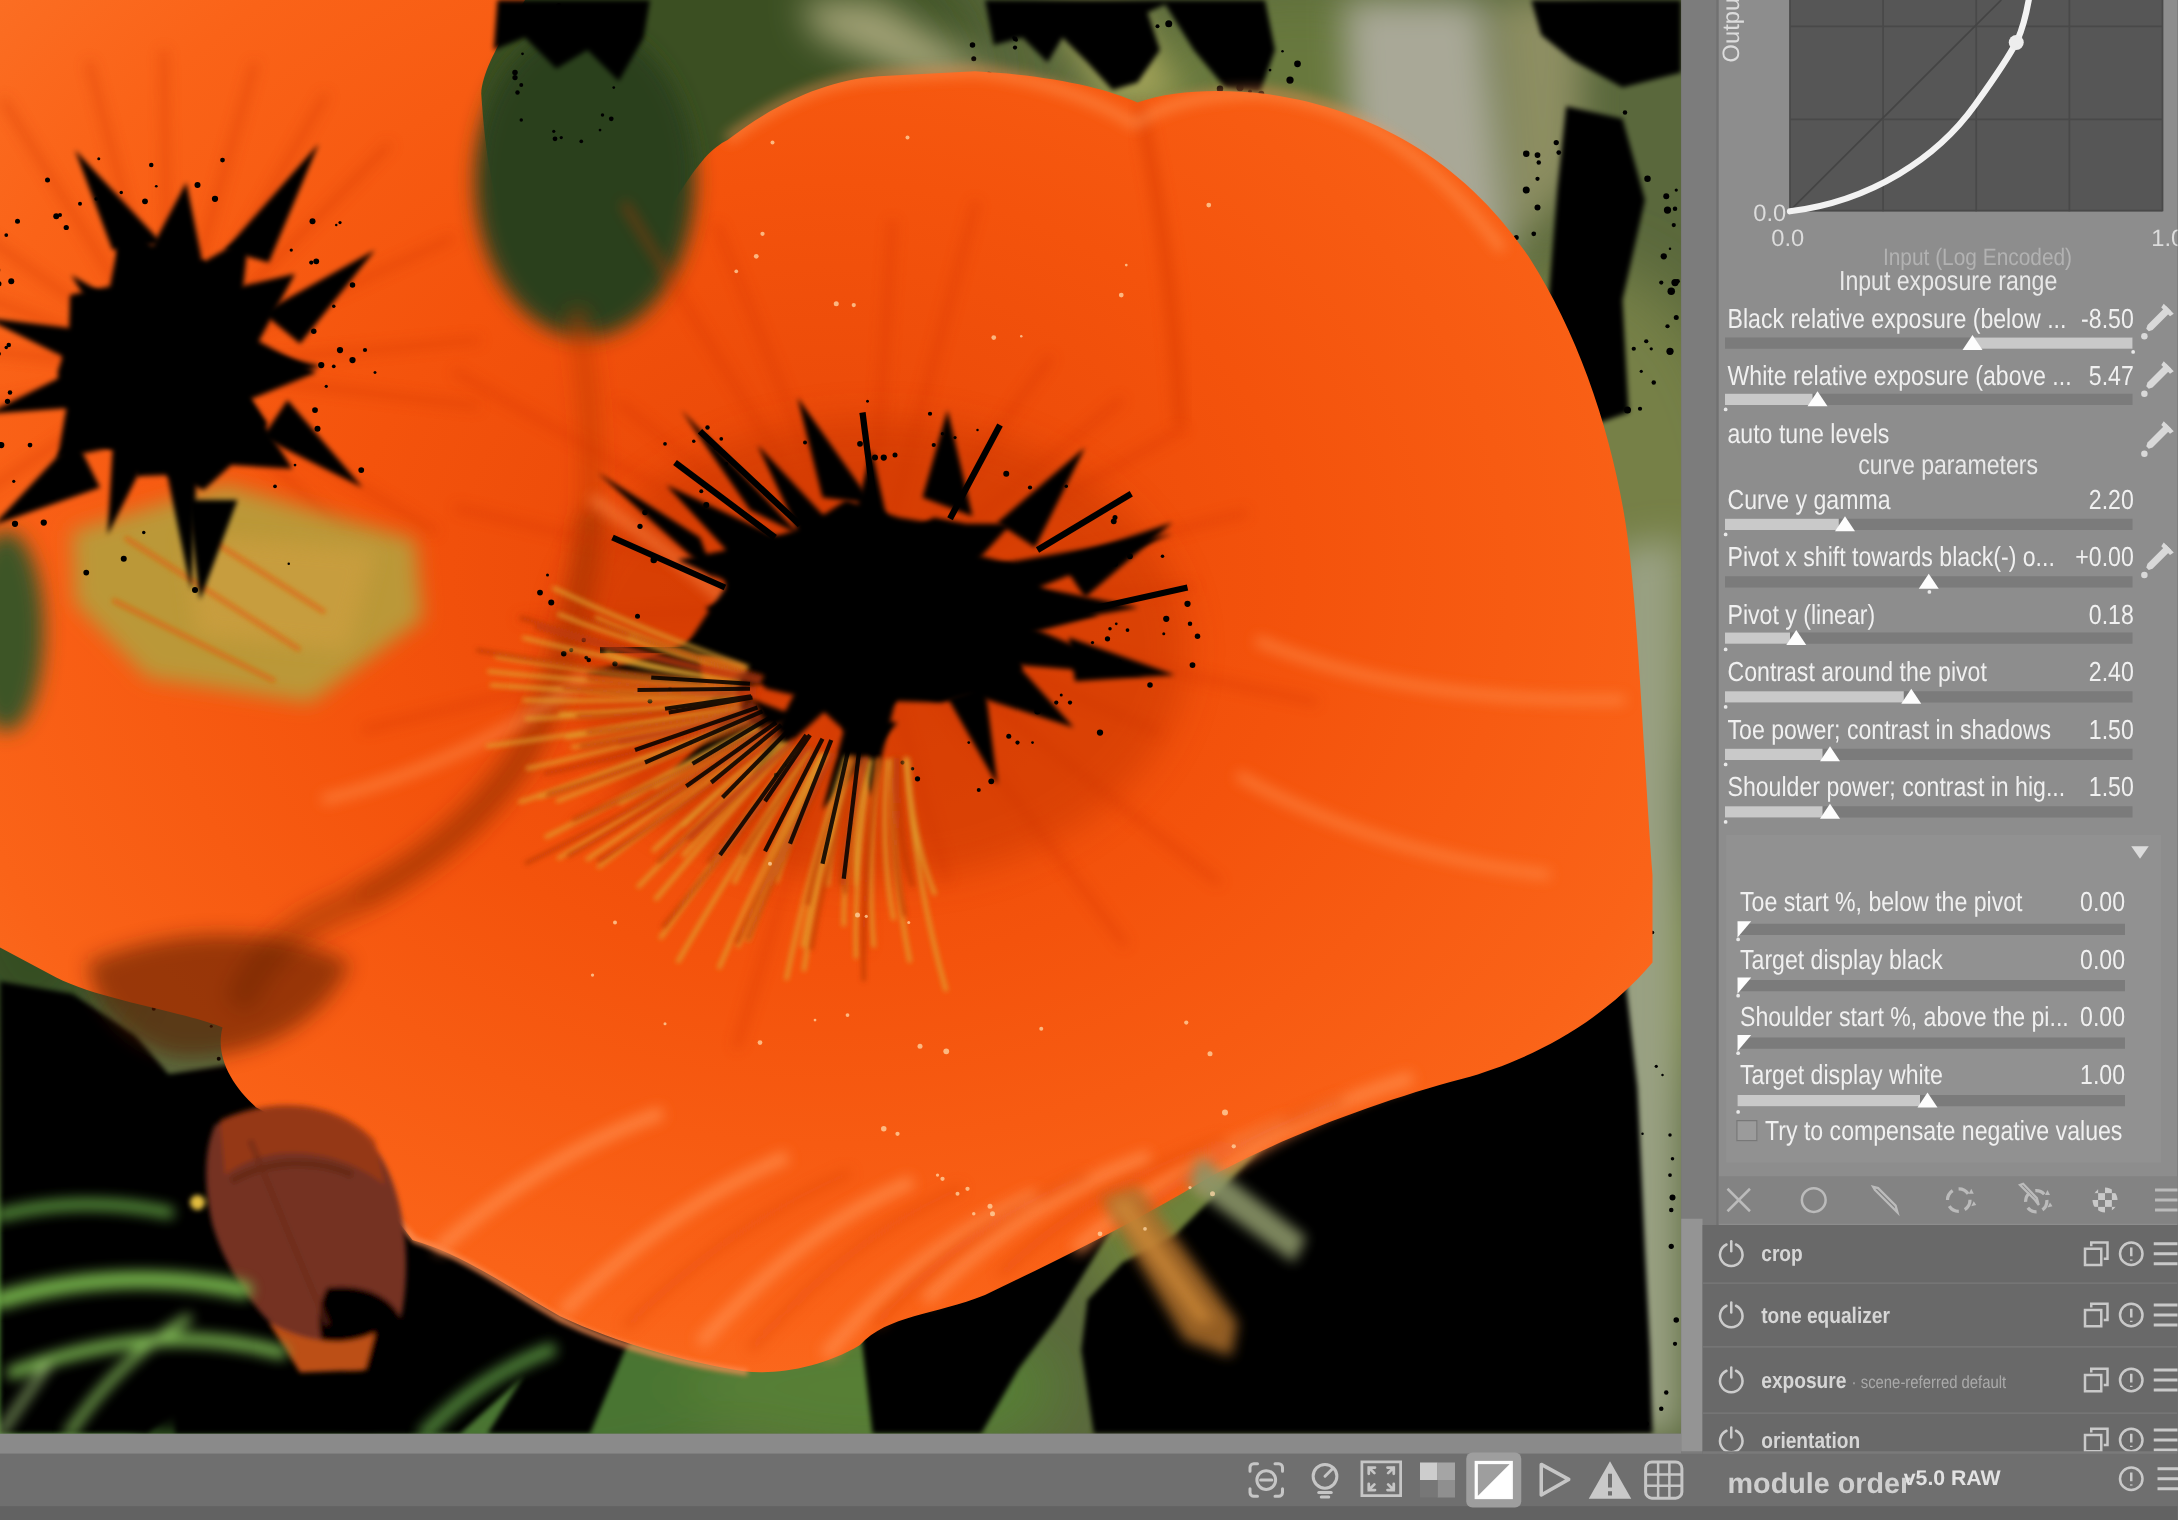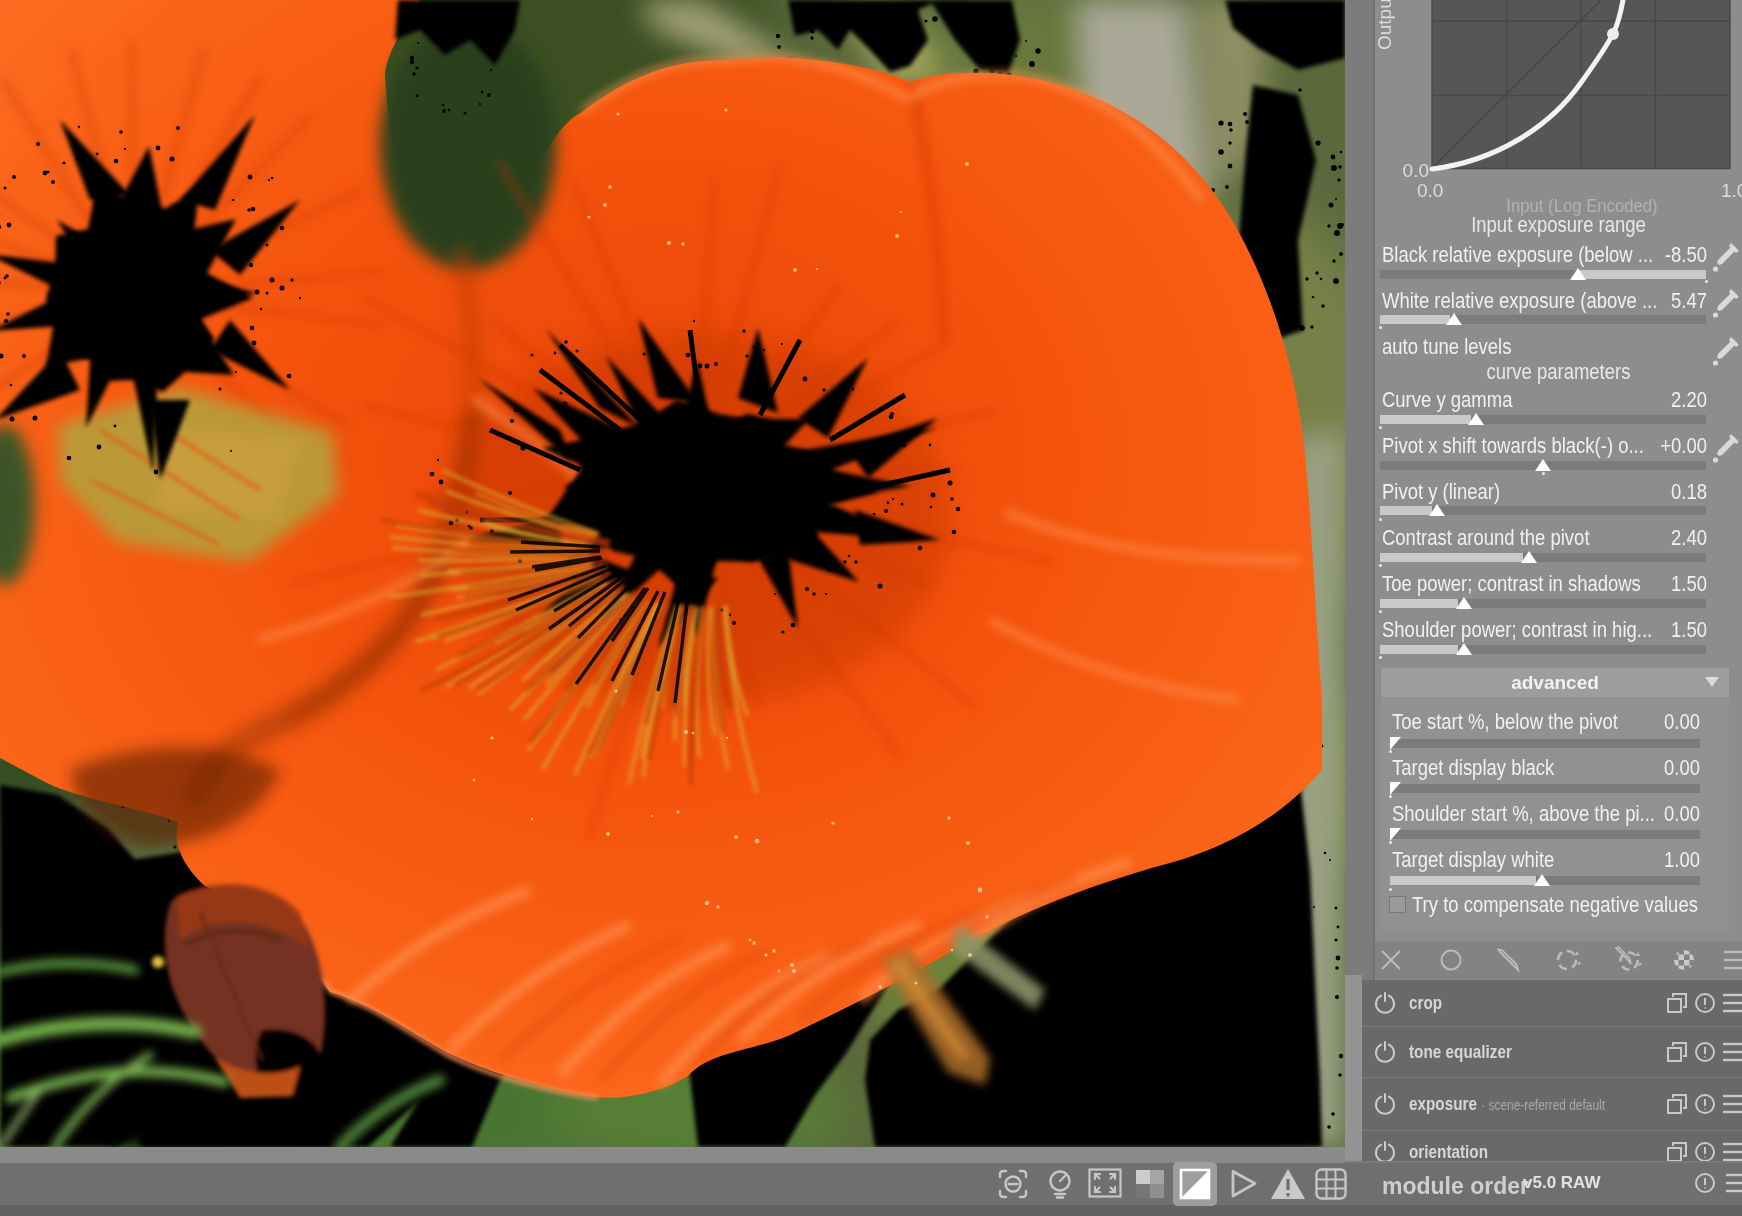--- a/index.html
+++ b/index.html
@@ -865,21 +865,20 @@
 </div>
 <div class="dot" style="left:4px;top:610px"></div>
 <div class="lbl" style="left:7px;top:617px">Shoulder power; contrast in hig...</div>
 <div class="val" style="left:242px;top:617px;width:90px">1.50</div>
 <div class="trk" style="left:5px;top:645px;width:326px">
 <div class="fill" style="width:78px"></div>
 <div class="tri" style="left:76px"></div>
 </div>
 <div class="dot" style="left:4px;top:656px"></div>
 <div style="position:absolute;left:6px;top:668px;width:348px;height:262px;background:#919191">
-      <div style="position:absolute;left:0;top:0;width:100%;height:29px;background:#9d9d9d;text-align:center;font-weight:700;font-size:19px;color:#f2f2f2;line-height:29px">advanced</div>
       <div style="position:absolute;right:10px;top:9px;width:0;height:0;border-left:7px solid transparent;border-right:7px solid transparent;border-top:10px solid #dcdcdc"></div>
     </div>
 <div class="lbl" style="left:17px;top:709px">Toe start %, below the pivot</div>
 <div class="val" style="left:235px;top:709px;width:90px">0.00</div>
 <div class="trk" style="left:15px;top:739px;width:310px">
 <div style="position:absolute;left:0;top:-2px;width:0;height:0;border-top:13px solid #fdfdfd;border-right:11px solid transparent"></div>
 </div>
 <div class="dot" style="left:14px;top:750px"></div>
 <div class="lbl" style="left:17px;top:755px">Target display black</div>
 <div class="val" style="left:235px;top:755px;width:90px">0.00</div>

